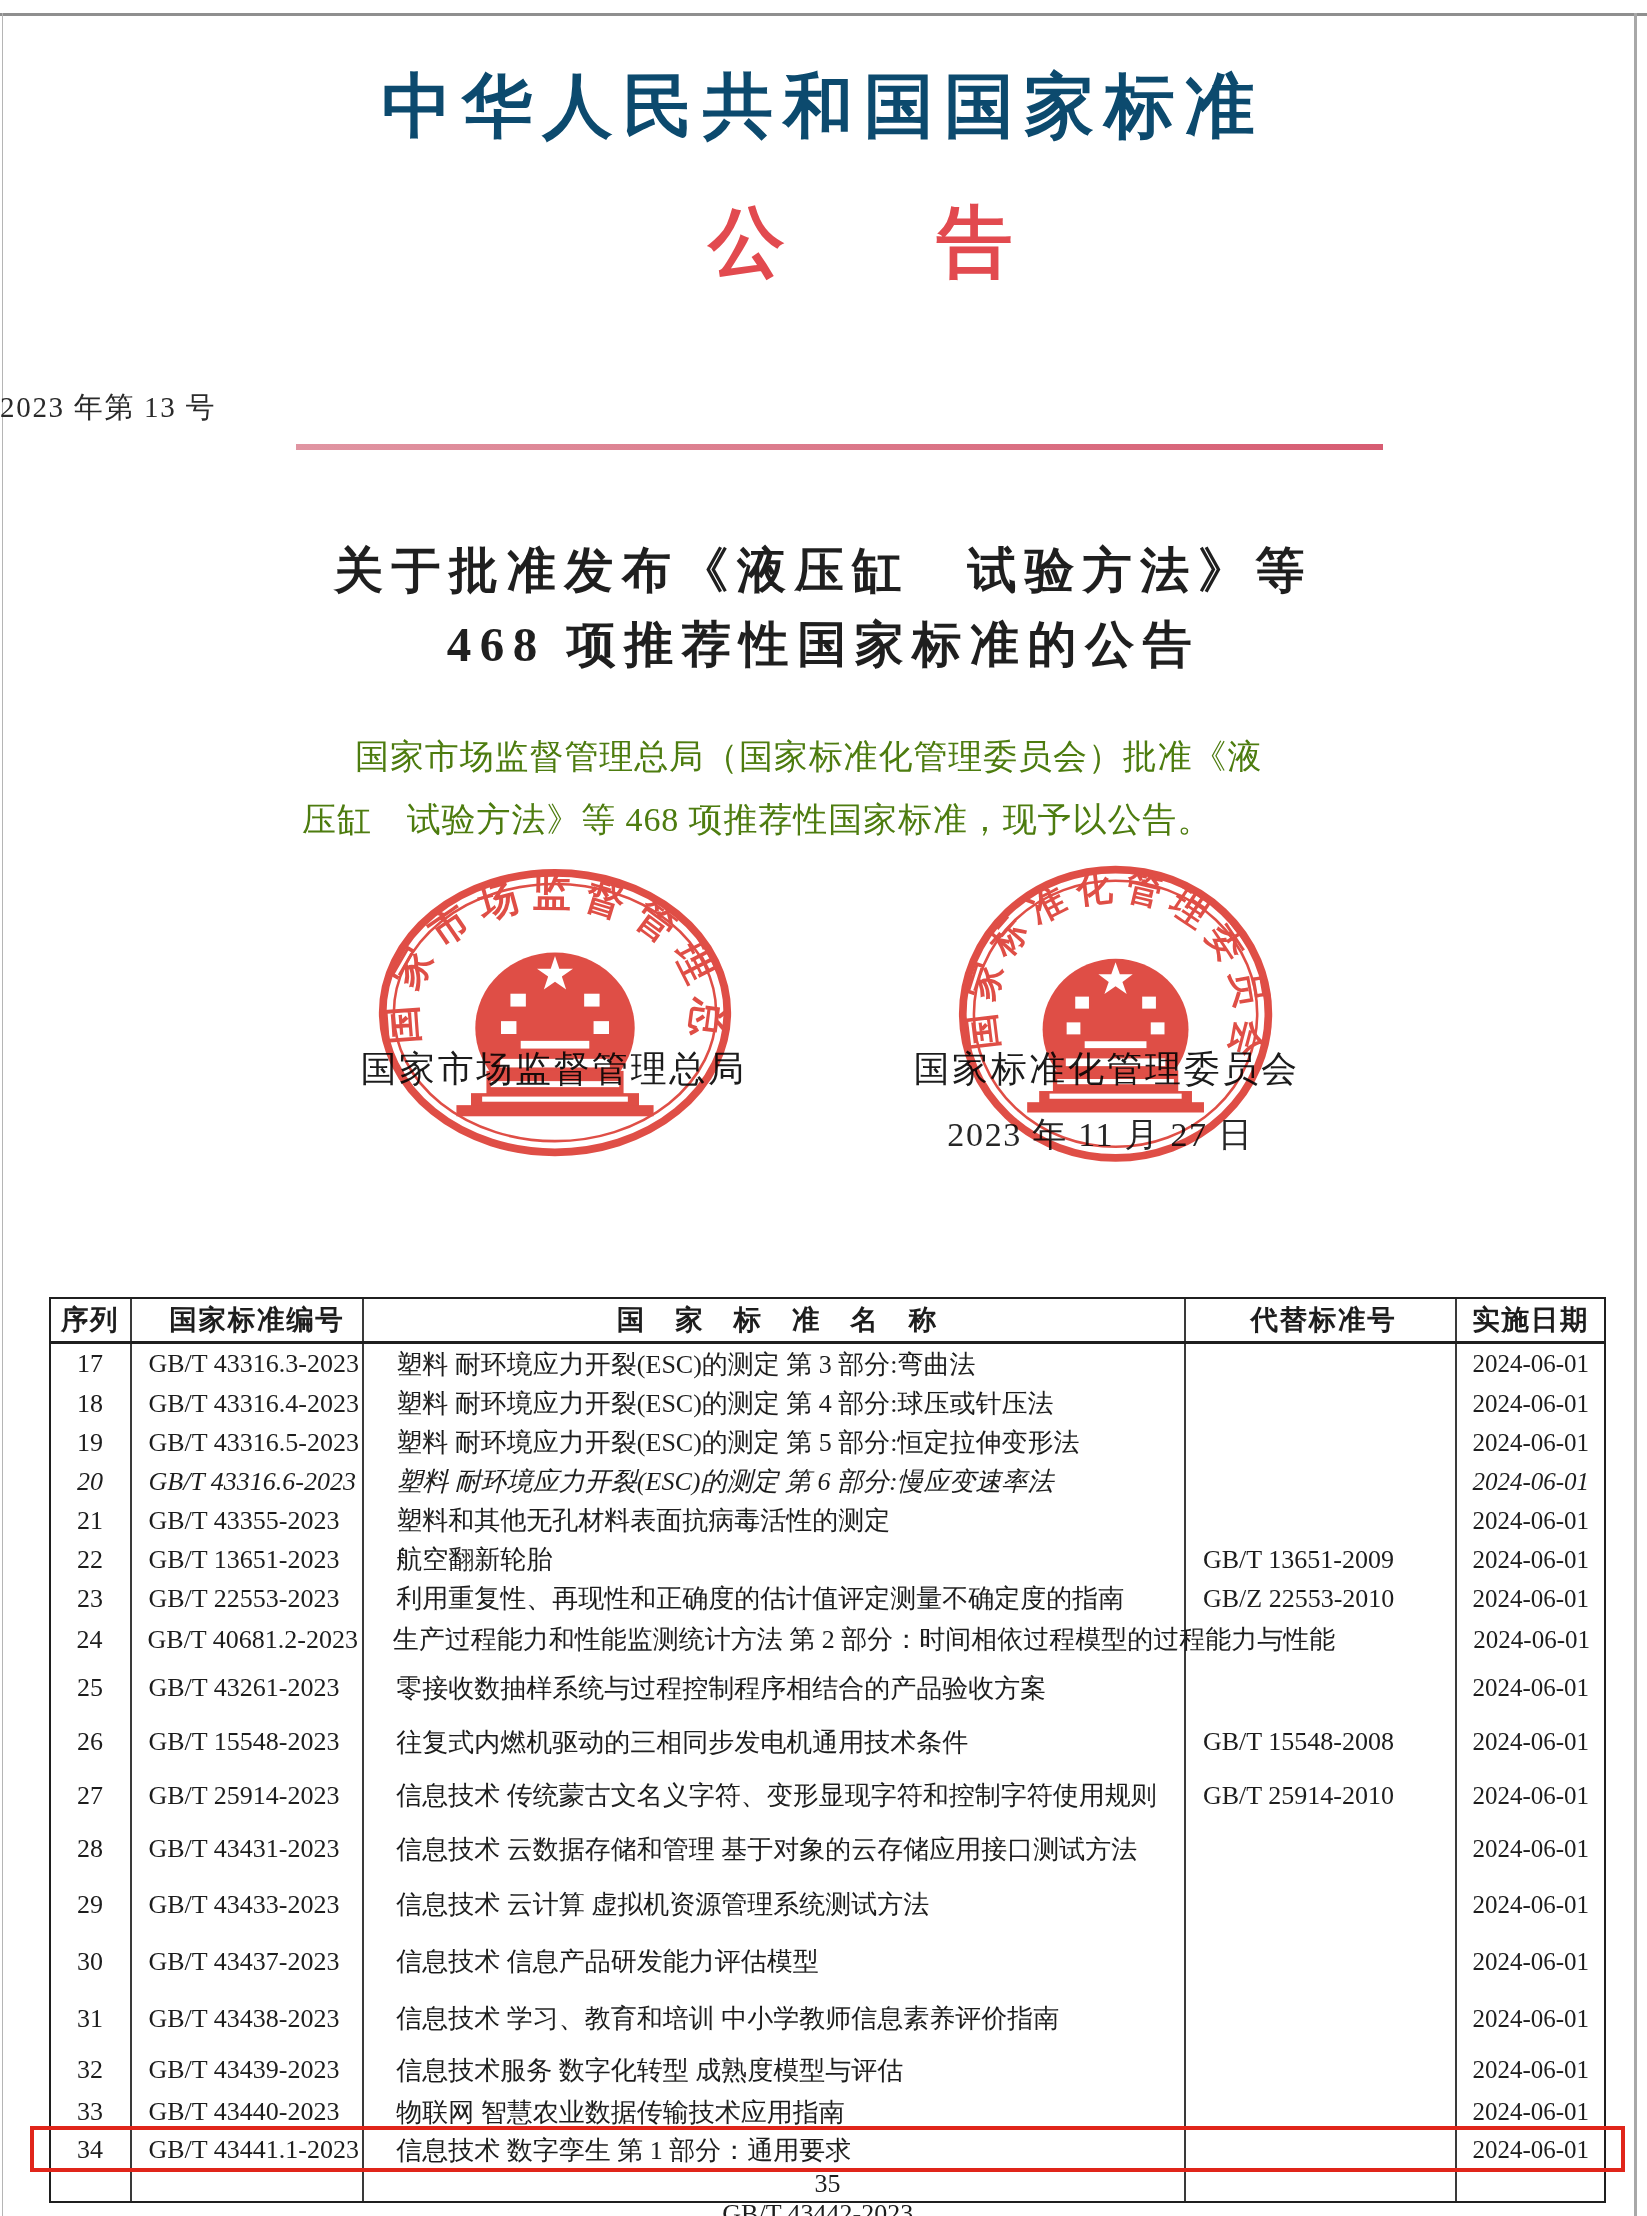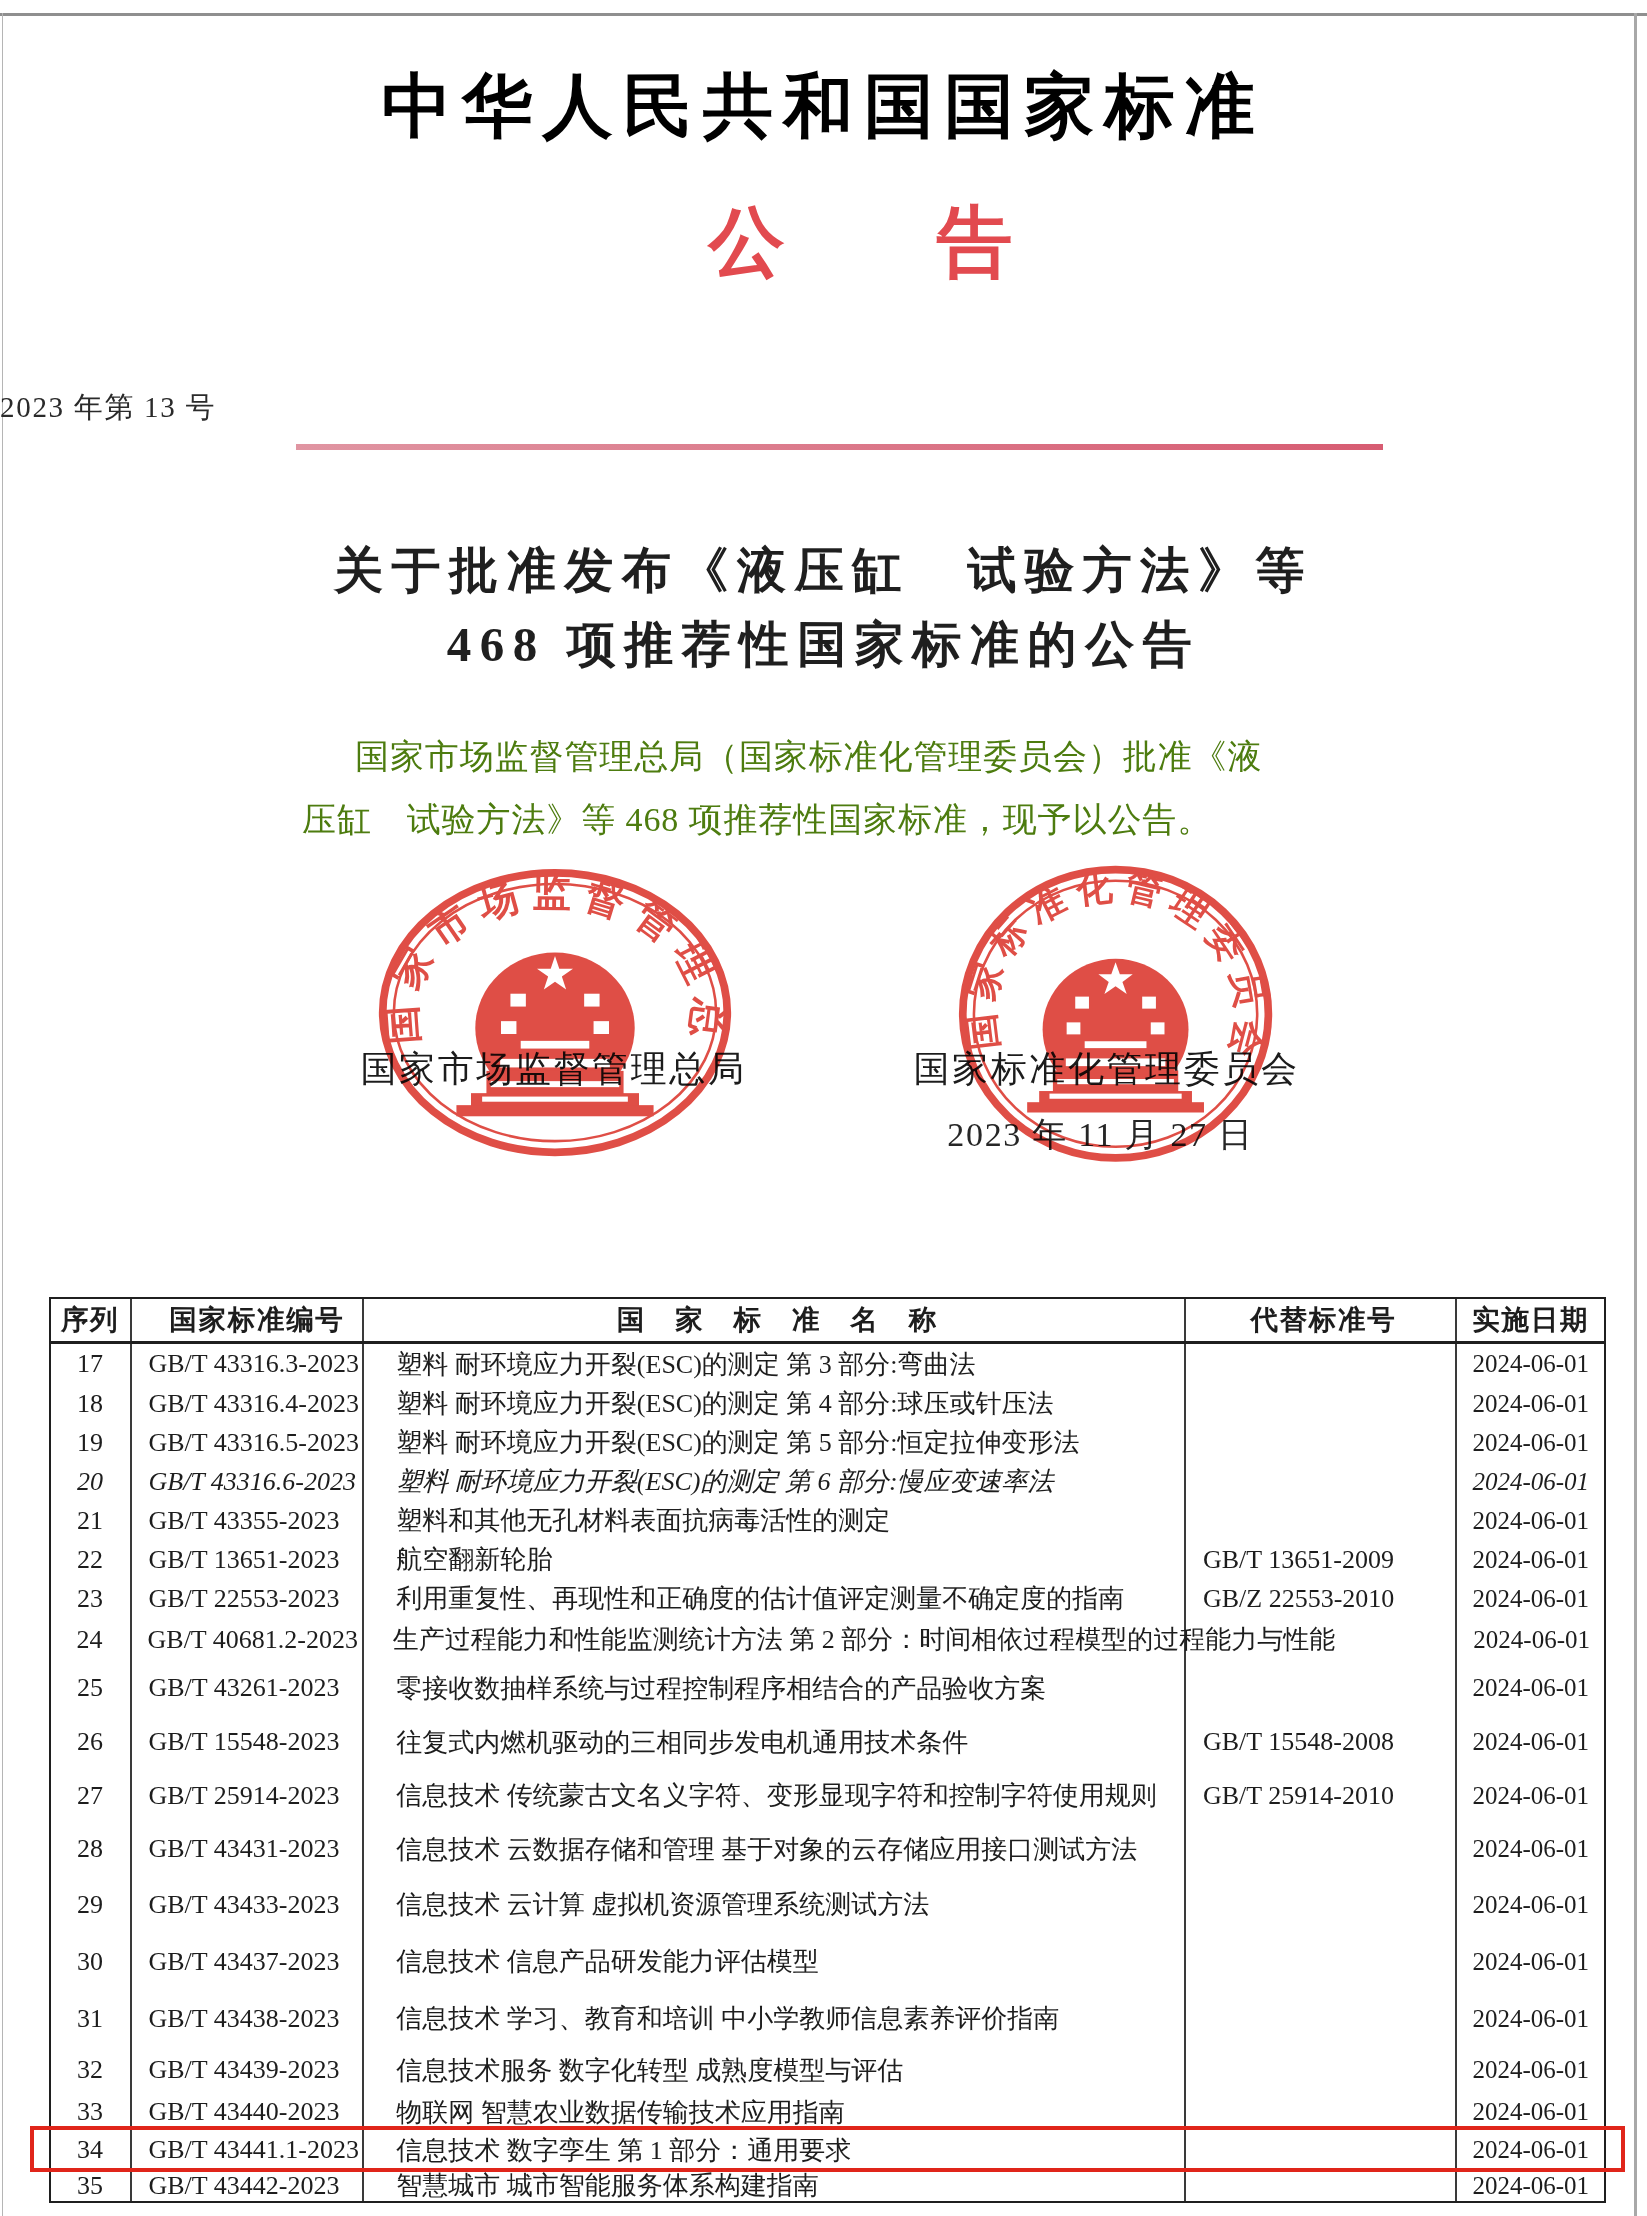--- a/index.html
+++ b/index.html
@@ -8,21 +8,21 @@
     font-family:"Liberation Serif","DejaVu Serif",serif;color:#1d1d1d;overflow:hidden;
   }
   .abs{position:absolute;}
   
   .frame-top{left:0;top:13px;width:1647px;height:2.6px;background:#8f8f8f;}
   .frame-left{left:1.7px;top:13px;width:1.7px;height:2203px;background:#b5b5b5;}
   .frame-right{left:1634px;top:13px;width:2.6px;height:2203px;background:#a8a8a8;}
 
   .doc-title{
     left:0;top:60px;width:100%;text-align:center;
-    font-size:70px;font-weight:600;letter-spacing:10.3px;color:#000000;
+    font-size:70px;font-weight:600;letter-spacing:10.3px;color:#0c4a6e;
   }
   .doc-subtitle{
     left:0;top:192px;width:100%;text-align:center;
     font-size:76px;font-weight:600;color:#e24a4f;margin-left:37px;
   }
   .issue-no{
     left:0;top:388px;width:100%;text-align:left;
     font-size:29px;letter-spacing:1.7px;color:#2a2a2a;
   }
   .red-rule{
@@ -284,21 +284,21 @@
     <div class="cell c4">2024-06-01</div>
   </div>
       <div class="trow" style="height: 38px;">
     <div class="cell c0">34</div>
     <div class="cell c1">GB/T 43441.1-2023</div>
     <div class="cell c2">信息技术 数字孪生 第 1 部分：通用要求</div>
     <div class="cell c3"></div>
     <div class="cell c4">2024-06-01</div>
   <div class="highlight-box"></div>
       </div>
-      <div class="trow" style="height: 33px;">
+      <div class="trow" style="height: 33px; flex-direction: column;">
     <div class="cell c0">35</div>
     <div class="cell c1">GB/T 43442-2023</div>
     <div class="cell c2">智慧城市 城市智能服务体系构建指南</div>
     <div class="cell c3"></div>
     <div class="cell c4">2024-06-01</div>
   </div>
     </div>
 </div>
 
 

